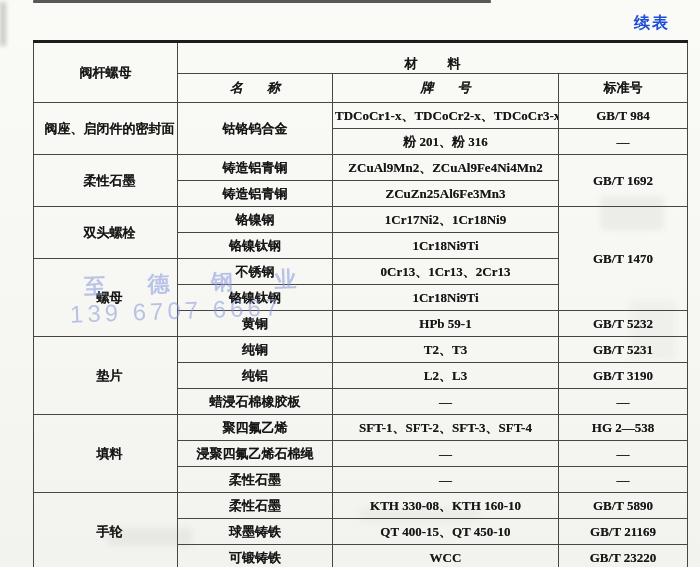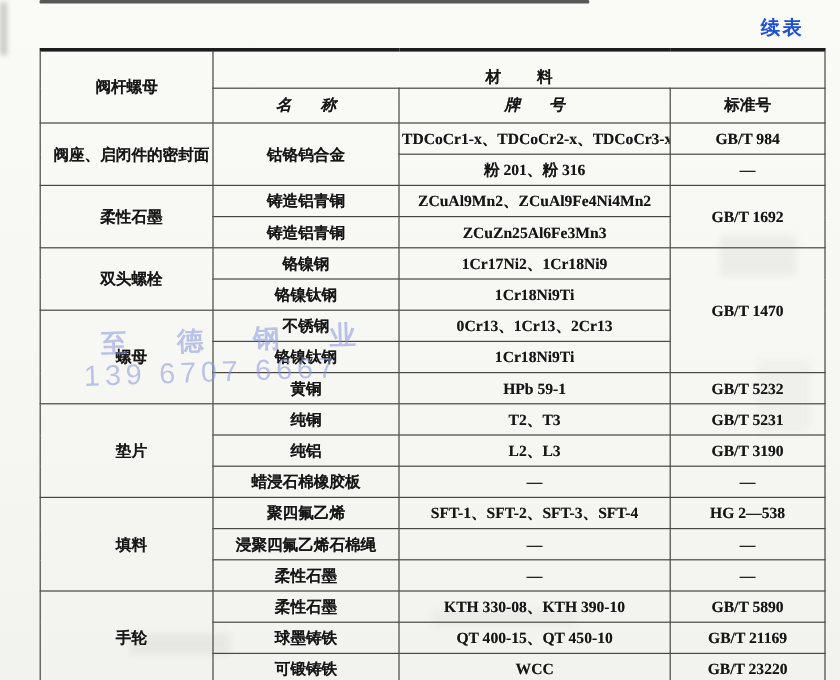--- a/index.html
+++ b/index.html
@@ -192,21 +192,21 @@
       <td>—</td>
     </tr>
     <tr>
       <td>柔性石墨</td>
       <td>—</td>
       <td>—</td>
     </tr>
     <tr>
       <td class="part" rowspan="3">手轮</td>
       <td>柔性石墨</td>
-      <td class="latin">KTH 330-08、KTH 390-10</td>
+      <td class="latin">KTH 330-08、KTH 160-10</td>
       <td class="latin">GB/T 5890</td>
     </tr>
     <tr>
       <td>球墨铸铁</td>
       <td class="latin">QT 400-15、QT 450-10</td>
       <td class="latin">GB/T 21169</td>
     </tr>
     <tr>
       <td>可锻铸铁</td>
       <td class="latin">WCC</td>

